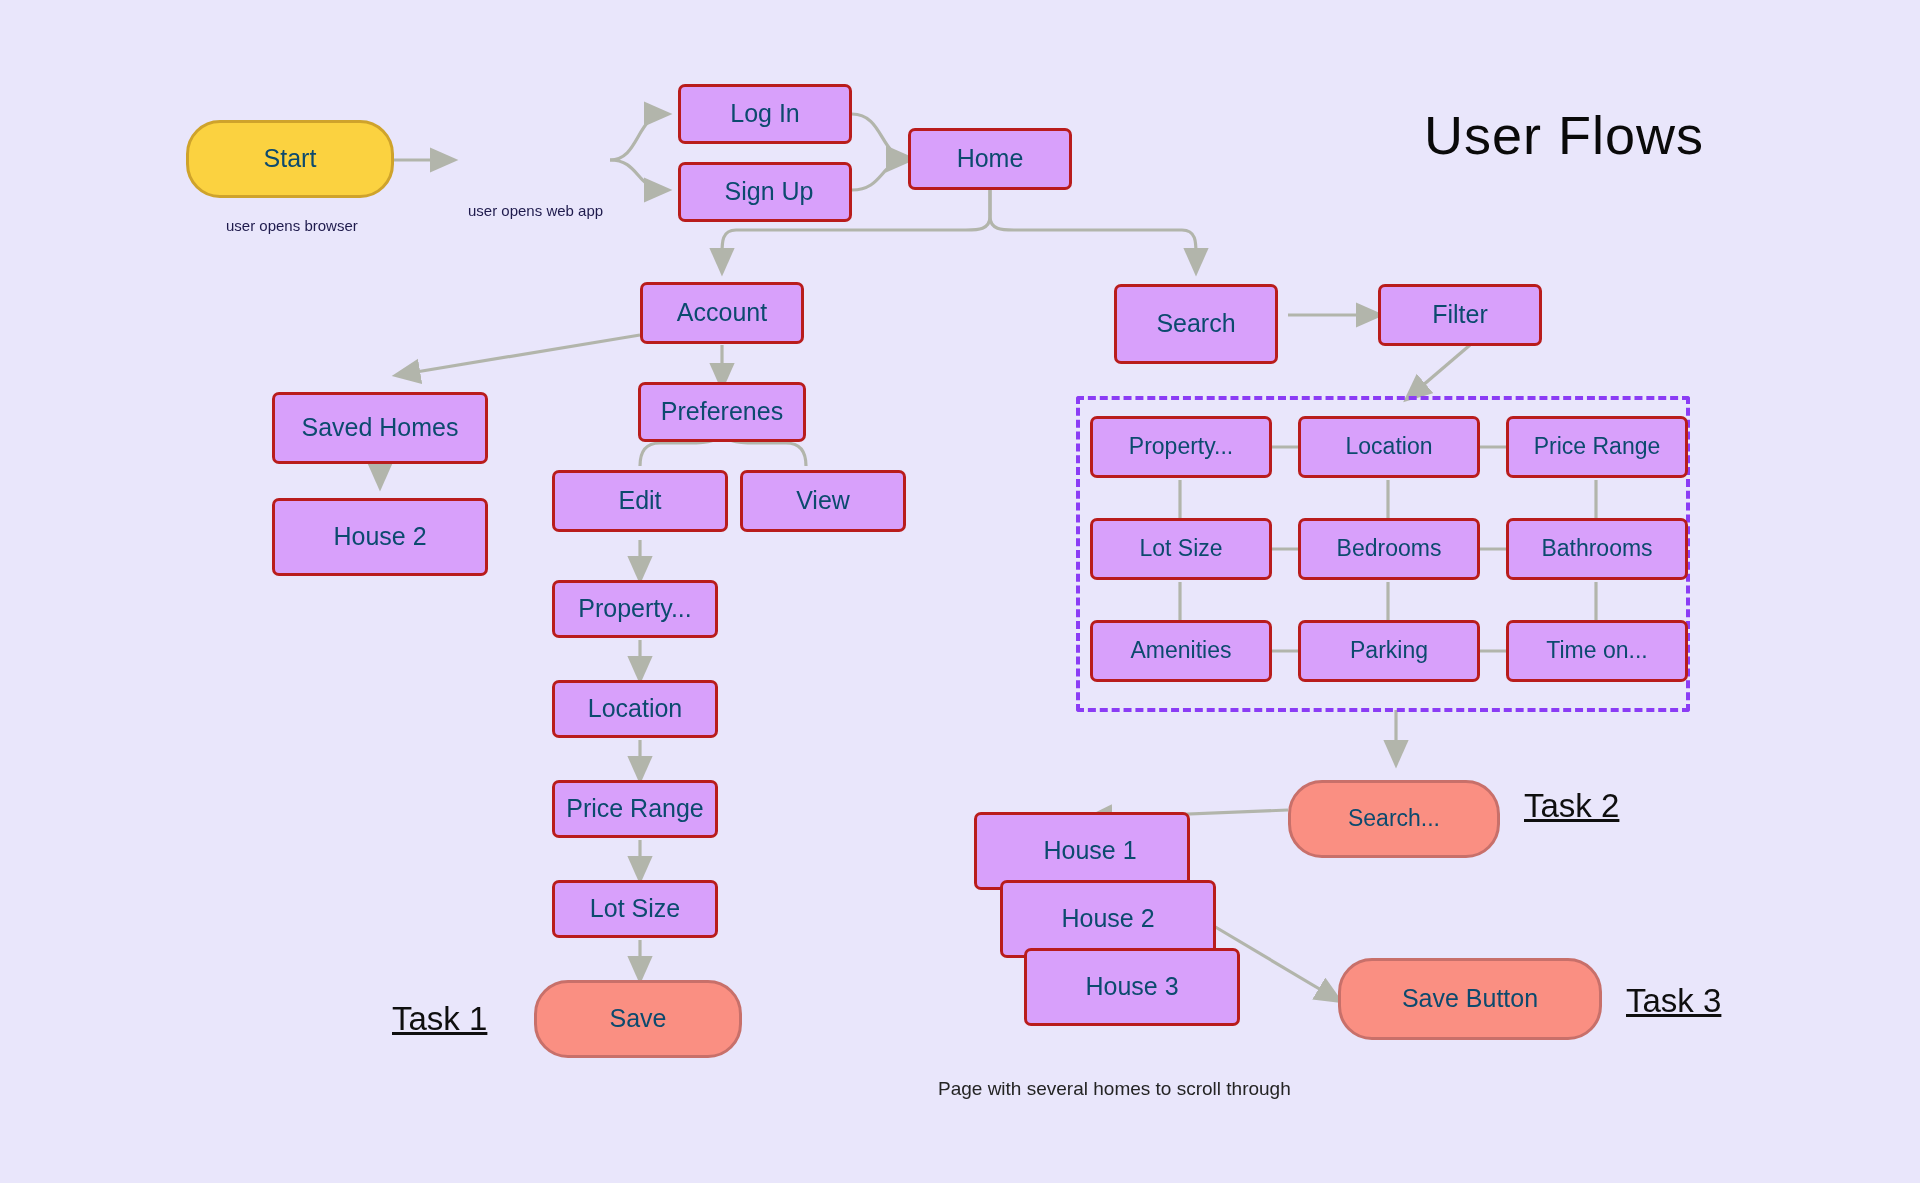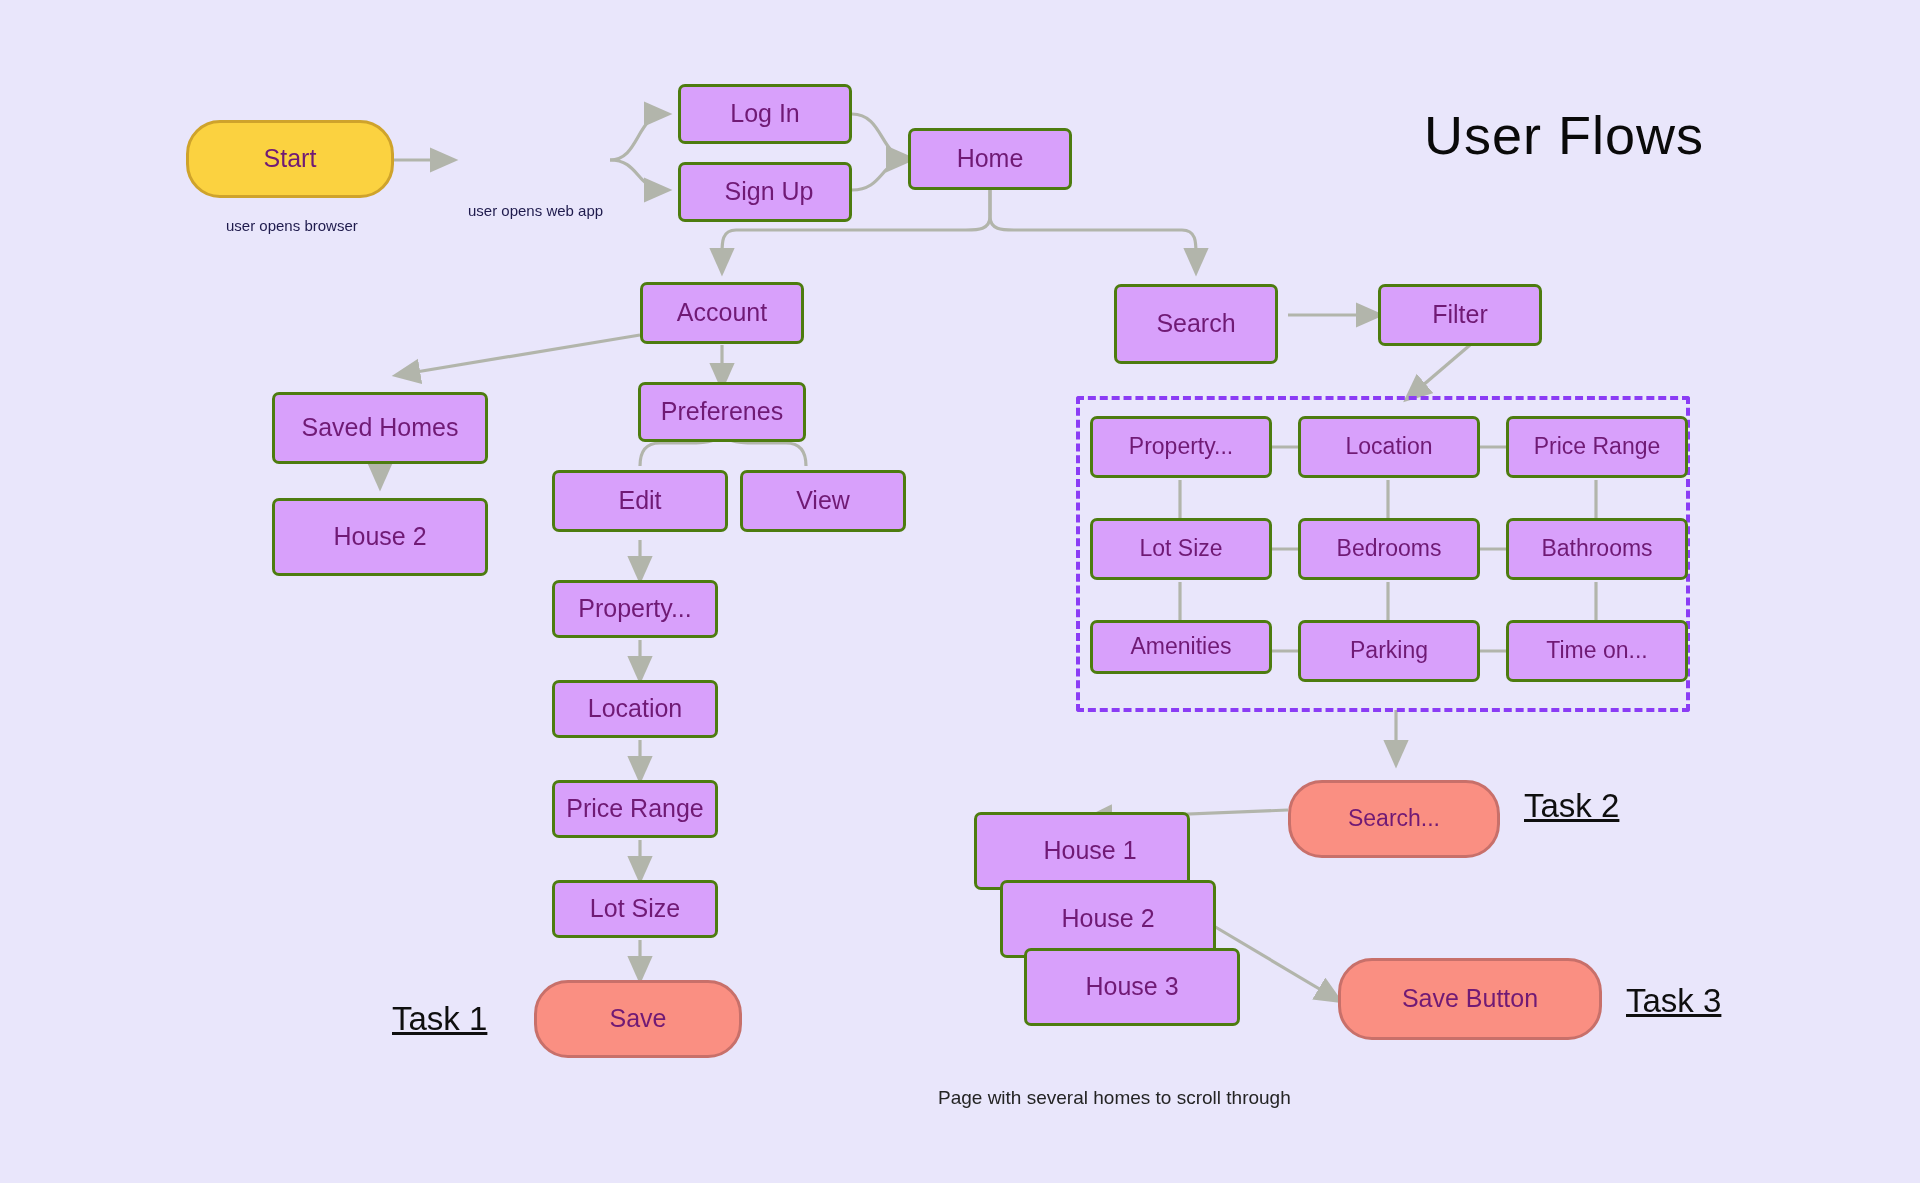--- a/index.html
+++ b/index.html
@@ -26,25 +26,25 @@
     height: 1183px;
     pointer-events: none;
   }
   .node {
     position: absolute;
     box-sizing: border-box;
     display: flex;
     align-items: center;
     justify-content: center;
     text-align: center;
-    color: #701a75;
+    color: #0c4a6e;
     font-size: 25px;
     line-height: 1.1;
     background: #d8a0fb;
-    border: 3px solid #4d7c0f;
+    border: 3px solid #b91c1c;
     border-radius: 7px;
     z-index: 3;
   }
   .node.start {
     background: #fbd240;
     border-color: #cfa32b;
     border-radius: 34px;
   }
   .node.task {
     background: #fa8f82;
@@ -190,29 +190,29 @@
   <div class="dashed-group" style="left:1076px; top:396px; width:614px; height:316px;"></div>
 
   <div class="node small" style="left:1090px; top:416px; width:182px; height:62px;">Property...</div>
   <div class="node small" style="left:1298px; top:416px; width:182px; height:62px;">Location</div>
   <div class="node small" style="left:1506px; top:416px; width:182px; height:62px;">Price Range</div>
 
   <div class="node small" style="left:1090px; top:518px; width:182px; height:62px;">Lot Size</div>
   <div class="node small" style="left:1298px; top:518px; width:182px; height:62px;">Bedrooms</div>
   <div class="node small" style="left:1506px; top:518px; width:182px; height:62px;">Bathrooms</div>
 
-  <div class="node small" style="left:1090px; top:620px; width:182px; height:54px;">Amenities</div>
+  <div class="node small" style="left:1090px; top:620px; width:182px; height:62px;">Amenities</div>
   <div class="node small" style="left:1298px; top:620px; width:182px; height:62px;">Parking</div>
   <div class="node small" style="left:1506px; top:620px; width:182px; height:62px;">Time on...</div>
 
   <div class="node task small" style="left:1288px; top:764px; width:212px; height:78px;margin-top:16px;">Search...</div>
   <div class="task-label" style="left:1524px; top:787px;">Task 2</div>
 
   <div class="node" style="left:974px; top:812px; width:216px; height:78px;padding-left:16px;">House 1</div>
   <div class="node" style="left:1000px; top:880px; width:216px; height:78px;">House 2</div>
   <div class="node" style="left:1024px; top:948px; width:216px; height:78px;">House 3</div>
 
   <div class="node task" style="left:1338px; top:958px; width:264px; height:82px;">Save Button</div>
   <div class="task-label" style="left:1626px; top:982px;">Task 3</div>
 
-  <div class="caption grey" style="left:938px; top:1078px;margin-top:9px;">Page with several homes to scroll through</div>
+  <div class="caption grey" style="left:938px; top:1078px;">Page with several homes to scroll through</div>
 
 </div>
 
 </body></html>

